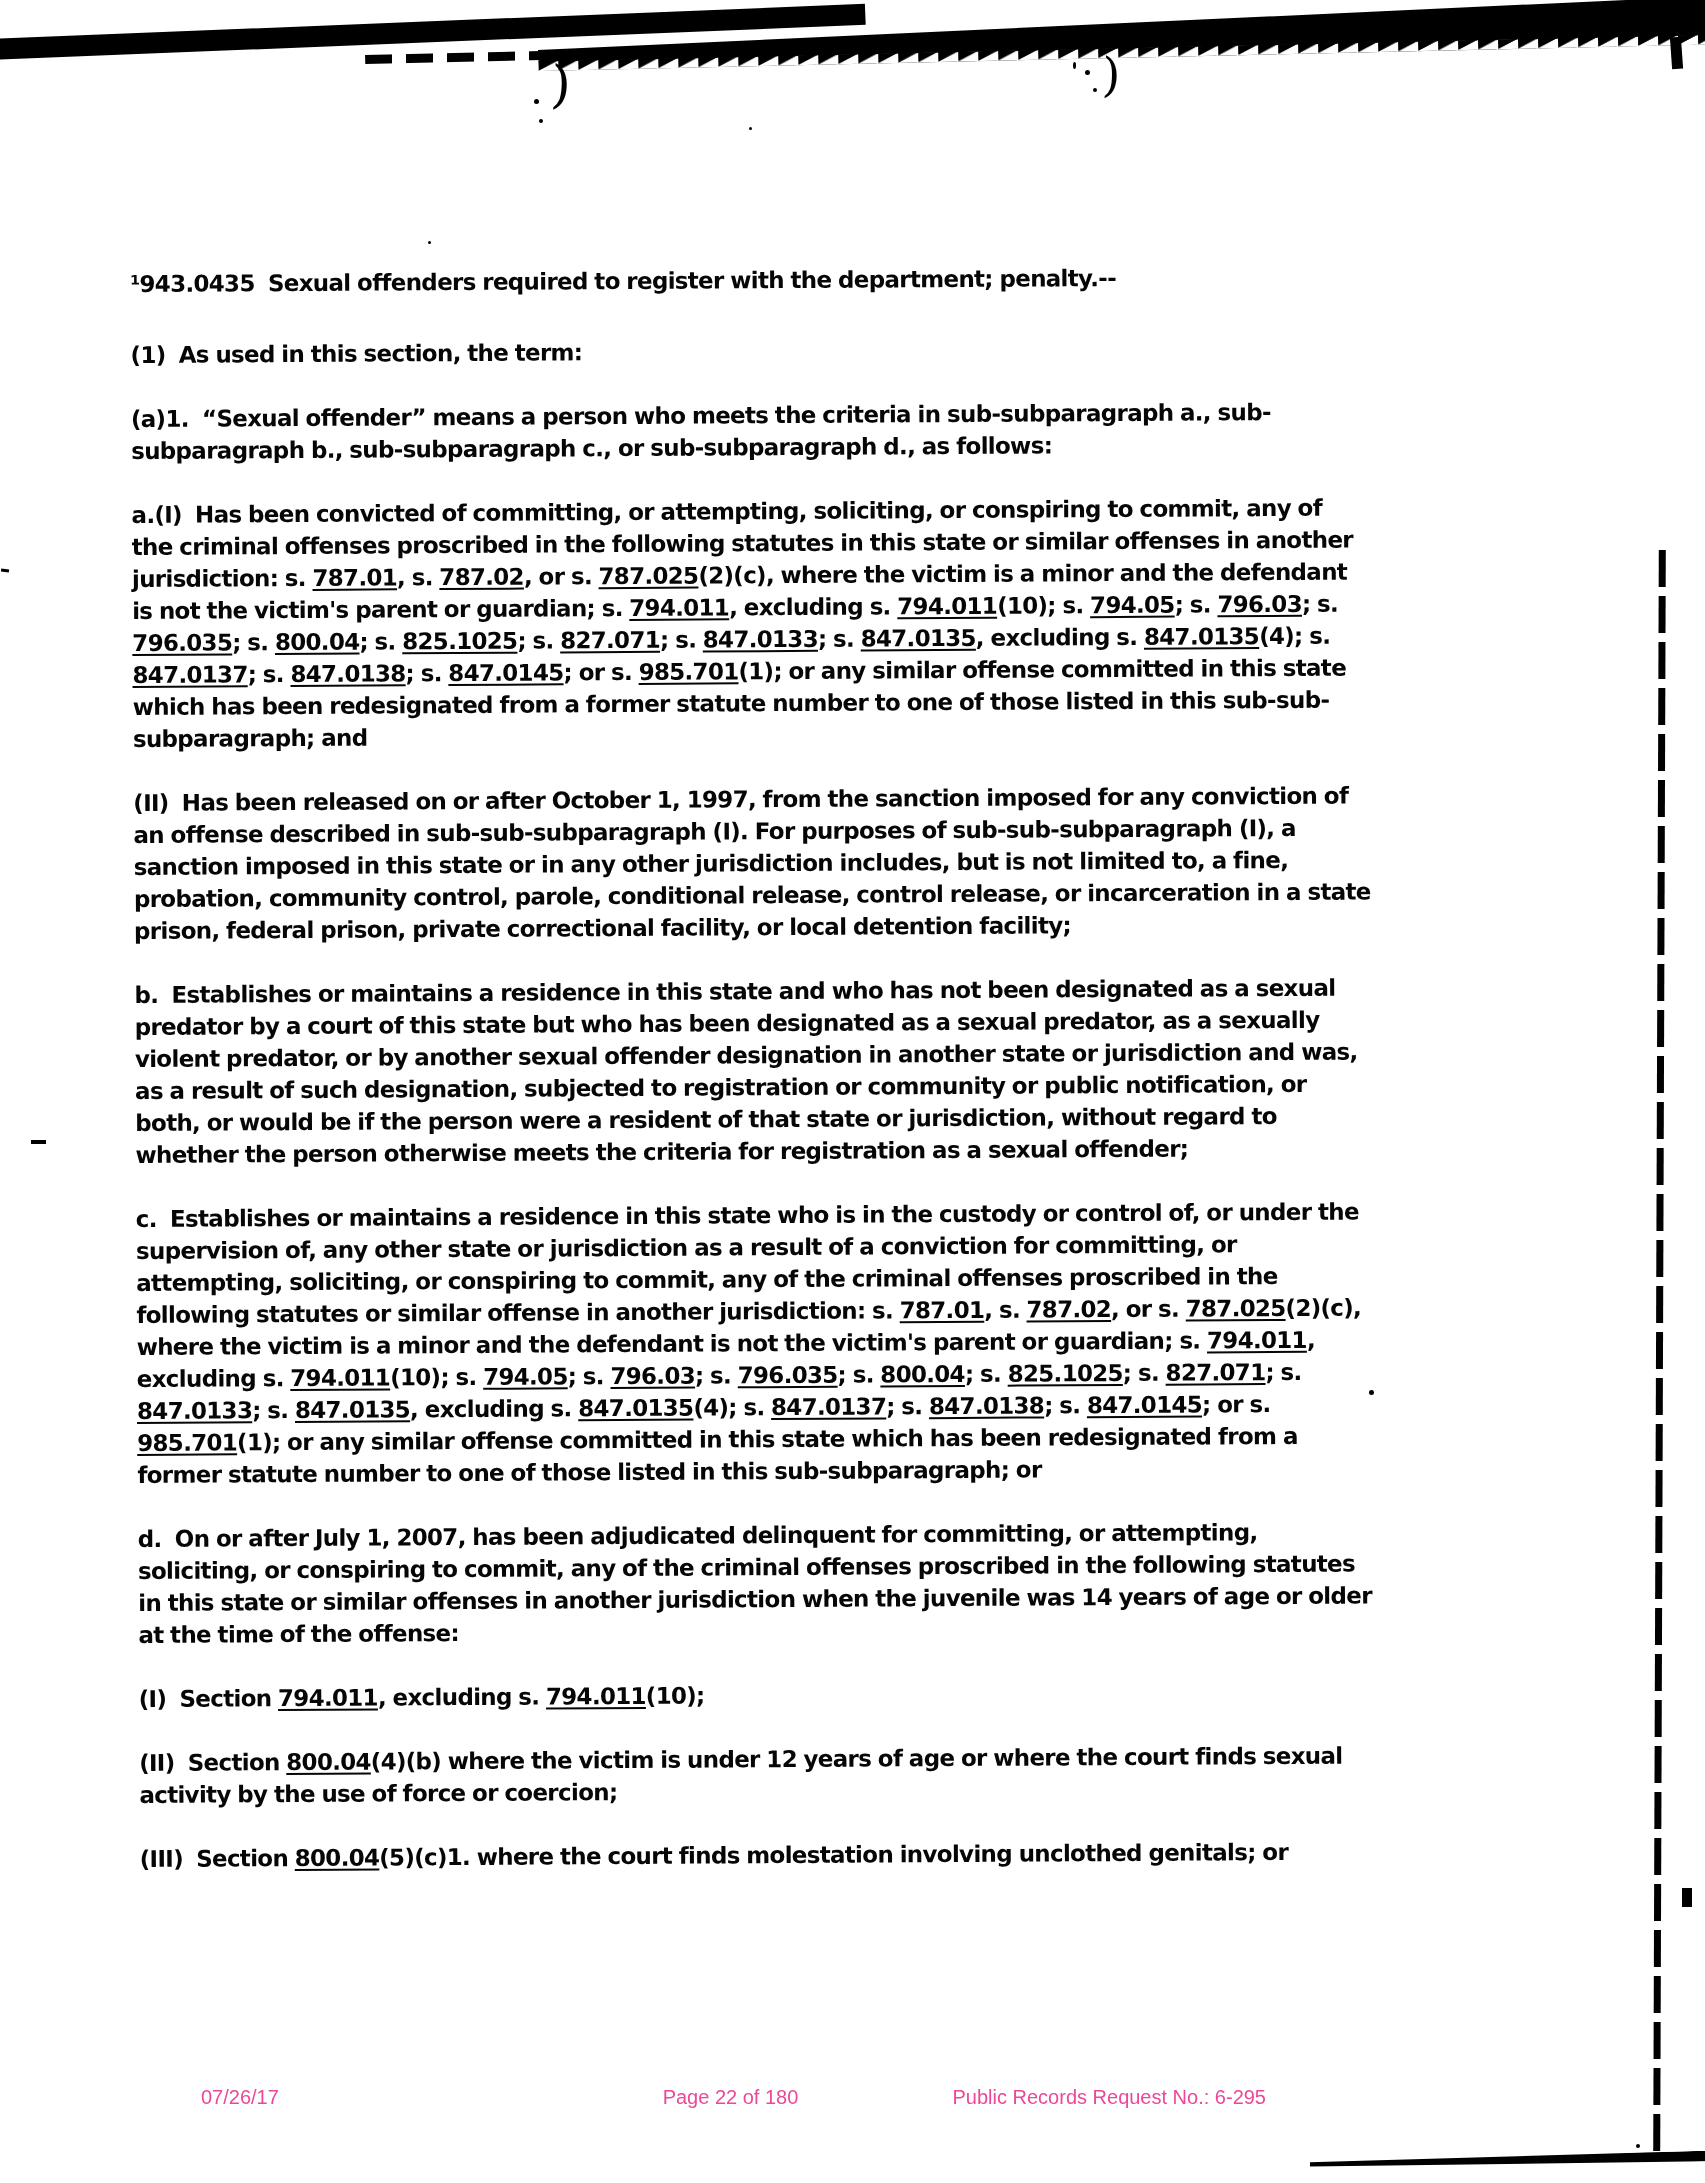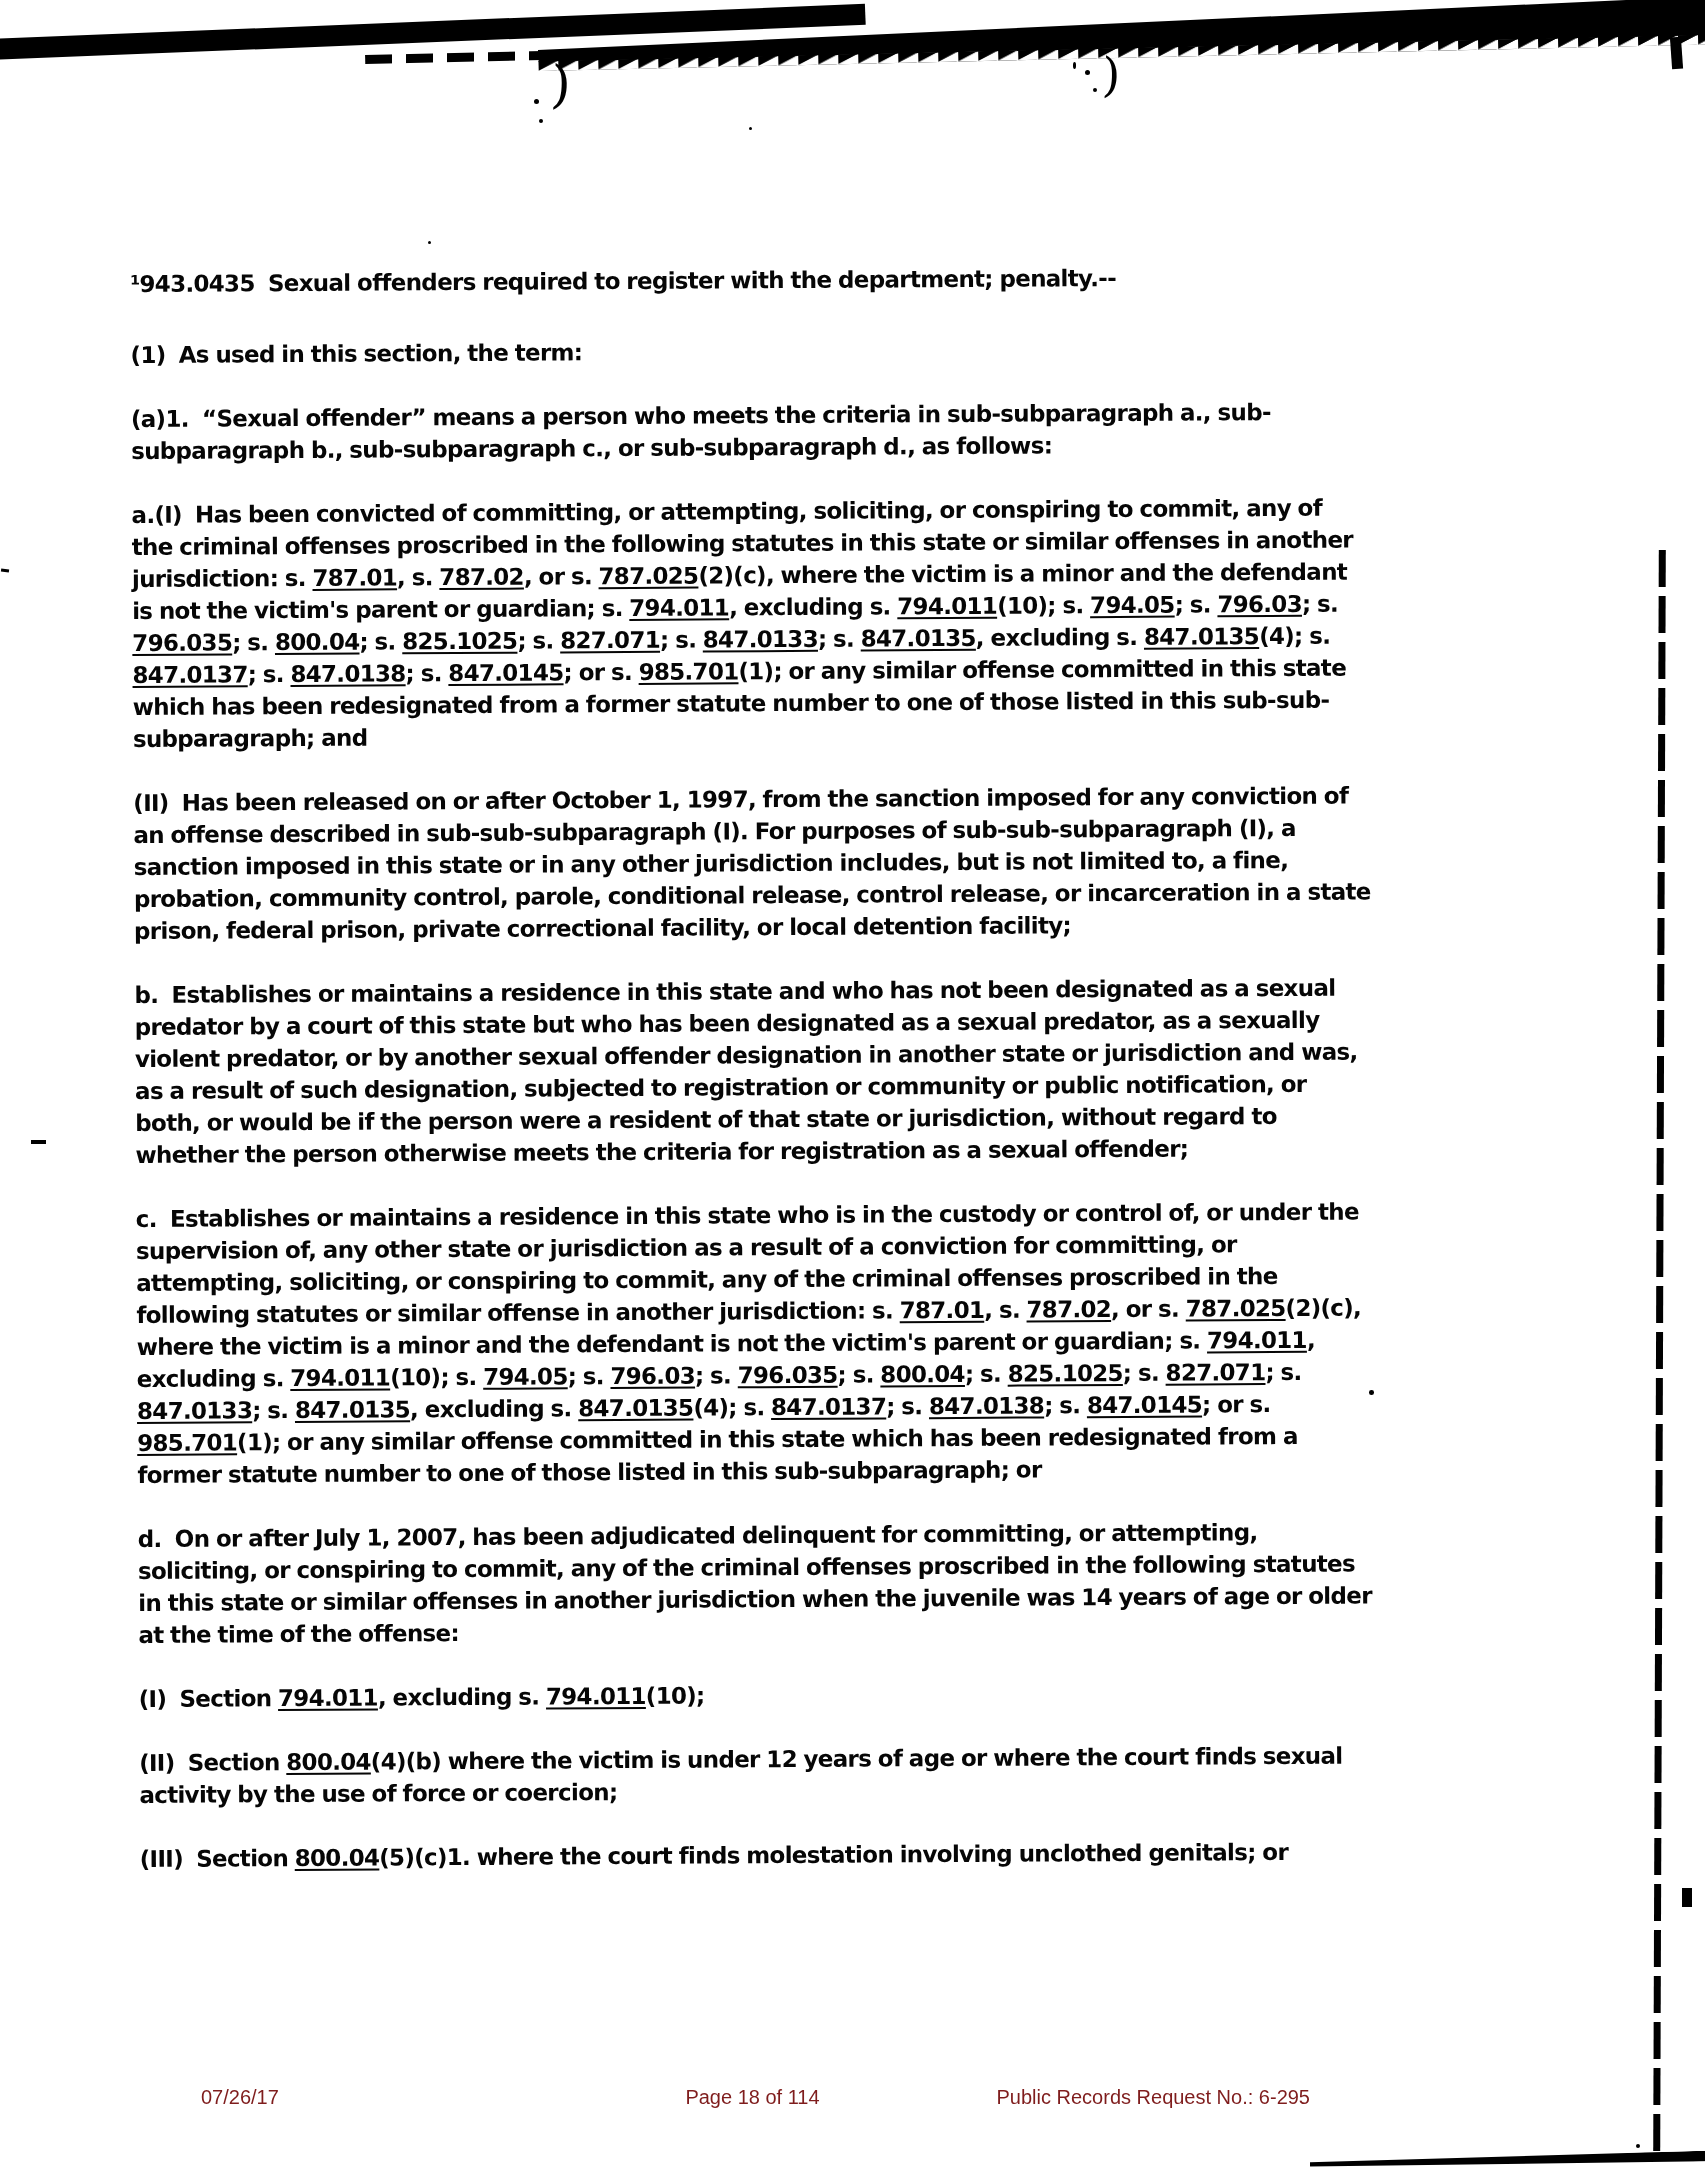--- a/index.html
+++ b/index.html
@@ -27,21 +27,21 @@
     word-spacing:-0.7px;
     white-space:pre-wrap;
     color:#060606;
   }
   .content p u{text-decoration-thickness:2px;text-underline-offset:3.3px;text-align:center;}
   .title{margin-bottom:39px !important;}
   
   .footer{
     position:absolute;left:0;top:2086px;width:1461px;height:27px;
     font-family:"Liberation Sans",sans-serif;
-    font-size:20px;font-weight:400;color:#7f1d1d;padding-left:44px;
+    font-size:20px;font-weight:400;color:#ec4899;
   }
   .footer .f-date{position:absolute;left:201px;top:0;}
   .footer .f-page{position:absolute;left:50%;transform:translateX(-50%);top:0;}
   .footer .f-req{position:absolute;right:195px;top:0;}
   
   .artifact{position:absolute;pointer-events:none;}
   .bar-top-left{
     left:-10px;top:39px;width:876px;height:21.4px;background:#000;
     transform:rotate(-2.3deg);transform-origin:left center;
   }
@@ -117,18 +117,18 @@
     <p>b.  Establishes or maintains a residence in this state and who has not been designated as a sexual predator by a court of this state but who has been designated as a sexual predator, as a sexually violent predator, or by another sexual offender designation in another state or jurisdiction and was, as a result of such designation, subjected to registration or community or public notification, or both, or would be if the person were a resident of that state or jurisdiction, without regard to whether the person otherwise meets the criteria for registration as a sexual offender;</p>
     <p>c.  Establishes or maintains a residence in this state who is in the custody or control of, or under the supervision of, any other state or jurisdiction as a result of a conviction for committing, or attempting, soliciting, or conspiring to commit, any of the criminal offenses proscribed in the following statutes or similar offense in another jurisdiction: s. <u>787.01</u>, s. <u>787.02</u>, or s. <u>787.025</u>(2)(c), where the victim is a minor and the defendant is not the victim's parent or guardian; s. <u>794.011</u>, excluding s. <u>794.011</u>(10); s. <u>794.05</u>; s. <u>796.03</u>; s. <u>796.035</u>; s. <u>800.04</u>; s. <u>825.1025</u>; s. <u>827.071</u>; s. <u>847.0133</u>; s. <u>847.0135</u>, excluding s. <u>847.0135</u>(4); s. <u>847.0137</u>; s. <u>847.0138</u>; s. <u>847.0145</u>; or s. <u>985.701</u>(1); or any similar offense committed in this state which has been redesignated from a former statute number to one of those listed in this sub-subparagraph; or</p>
     <p>d.  On or after July 1, 2007, has been adjudicated delinquent for committing, or attempting, soliciting, or conspiring to commit, any of the criminal offenses proscribed in the following statutes in this state or similar offenses in another jurisdiction when the juvenile was 14 years of age or older at the time of the offense:</p>
     <p>(I)  Section <u>794.011</u>, excluding s. <u>794.011</u>(10);</p>
     <p>(II)  Section <u>800.04</u>(4)(b) where the victim is under 12 years of age or where the court finds sexual activity by the use of force or coercion;</p>
     <p>(III)  Section <u>800.04</u>(5)(c)1. where the court finds molestation involving unclothed genitals; or</p>
   </div>
 
   <div class="footer">
     <span class="f-date">07/26/17</span>
-    <span class="f-page">Page 18 of 114</span>
+    <span class="f-page">Page 22 of 180</span>
     <span class="f-req">Public Records Request No.: 6-295</span>
   </div>
 
 </div>
 
 
 </body></html>

